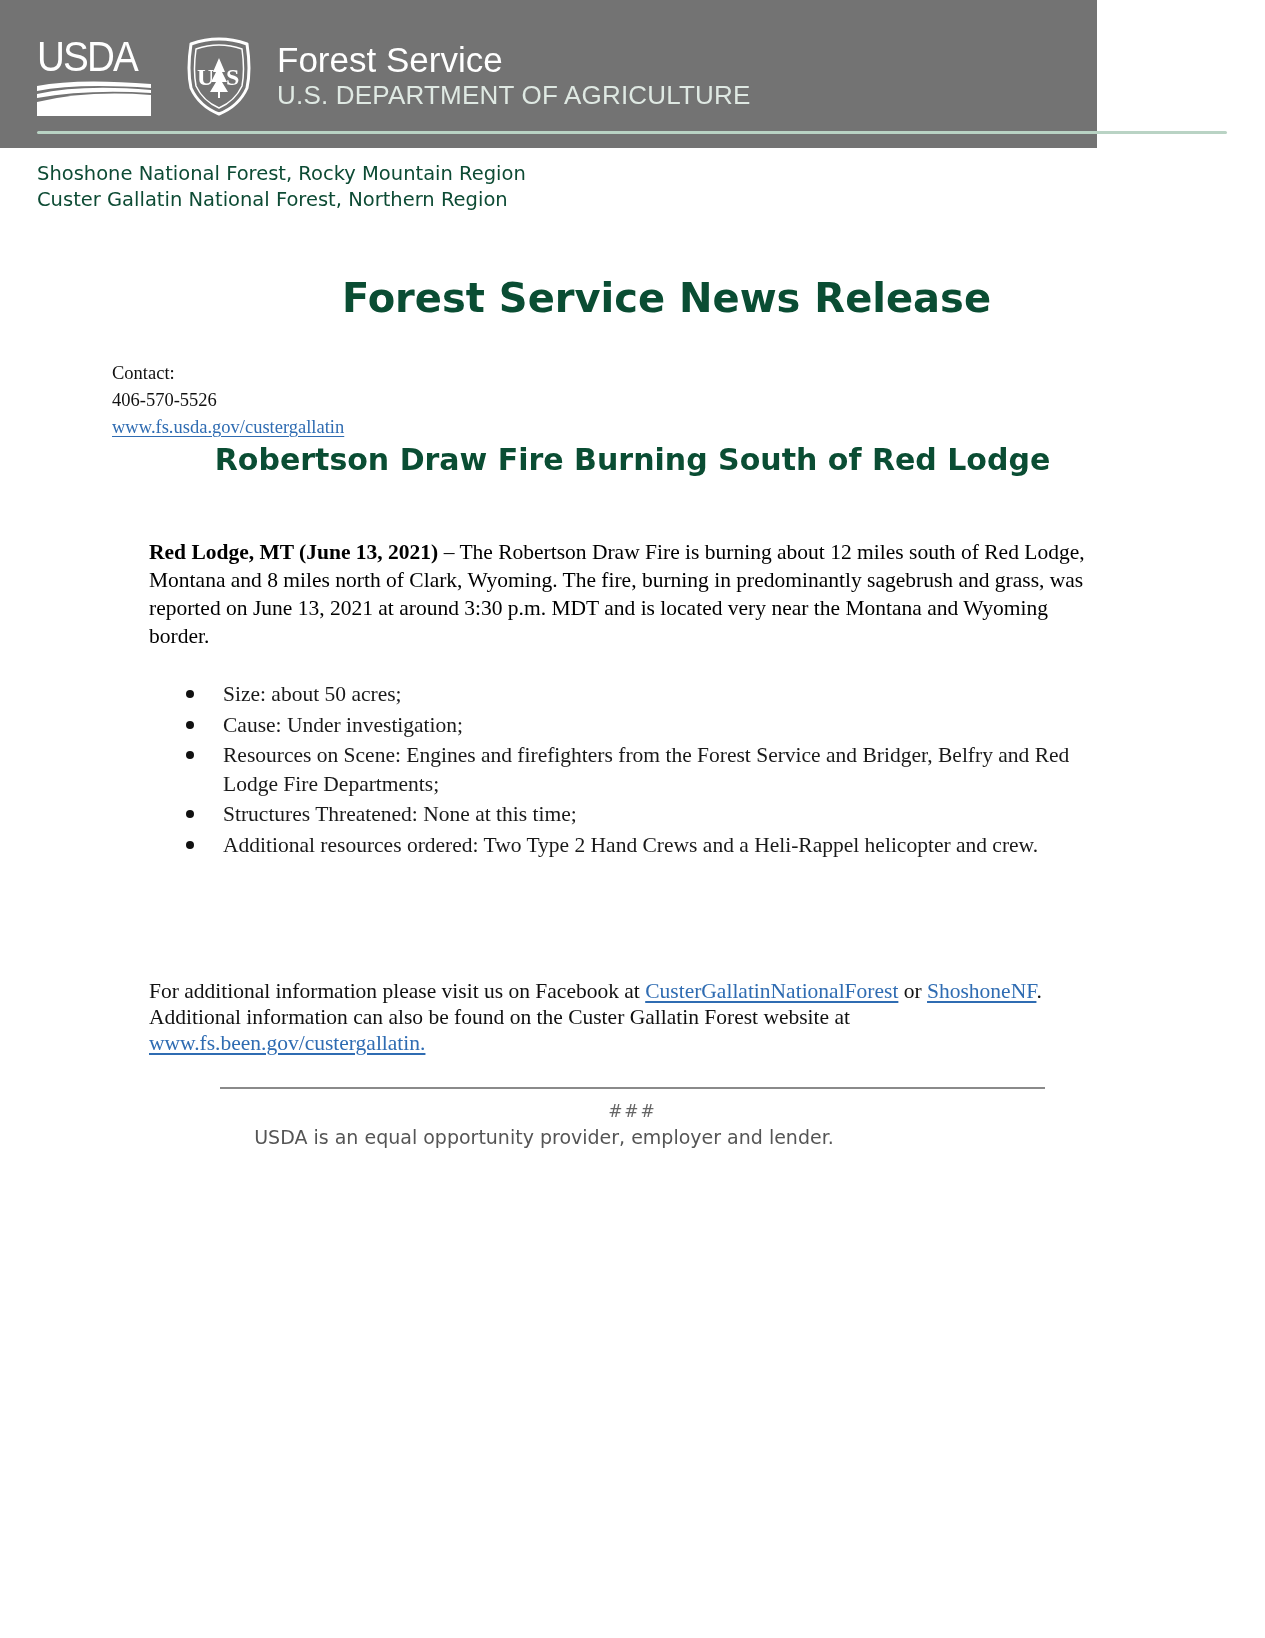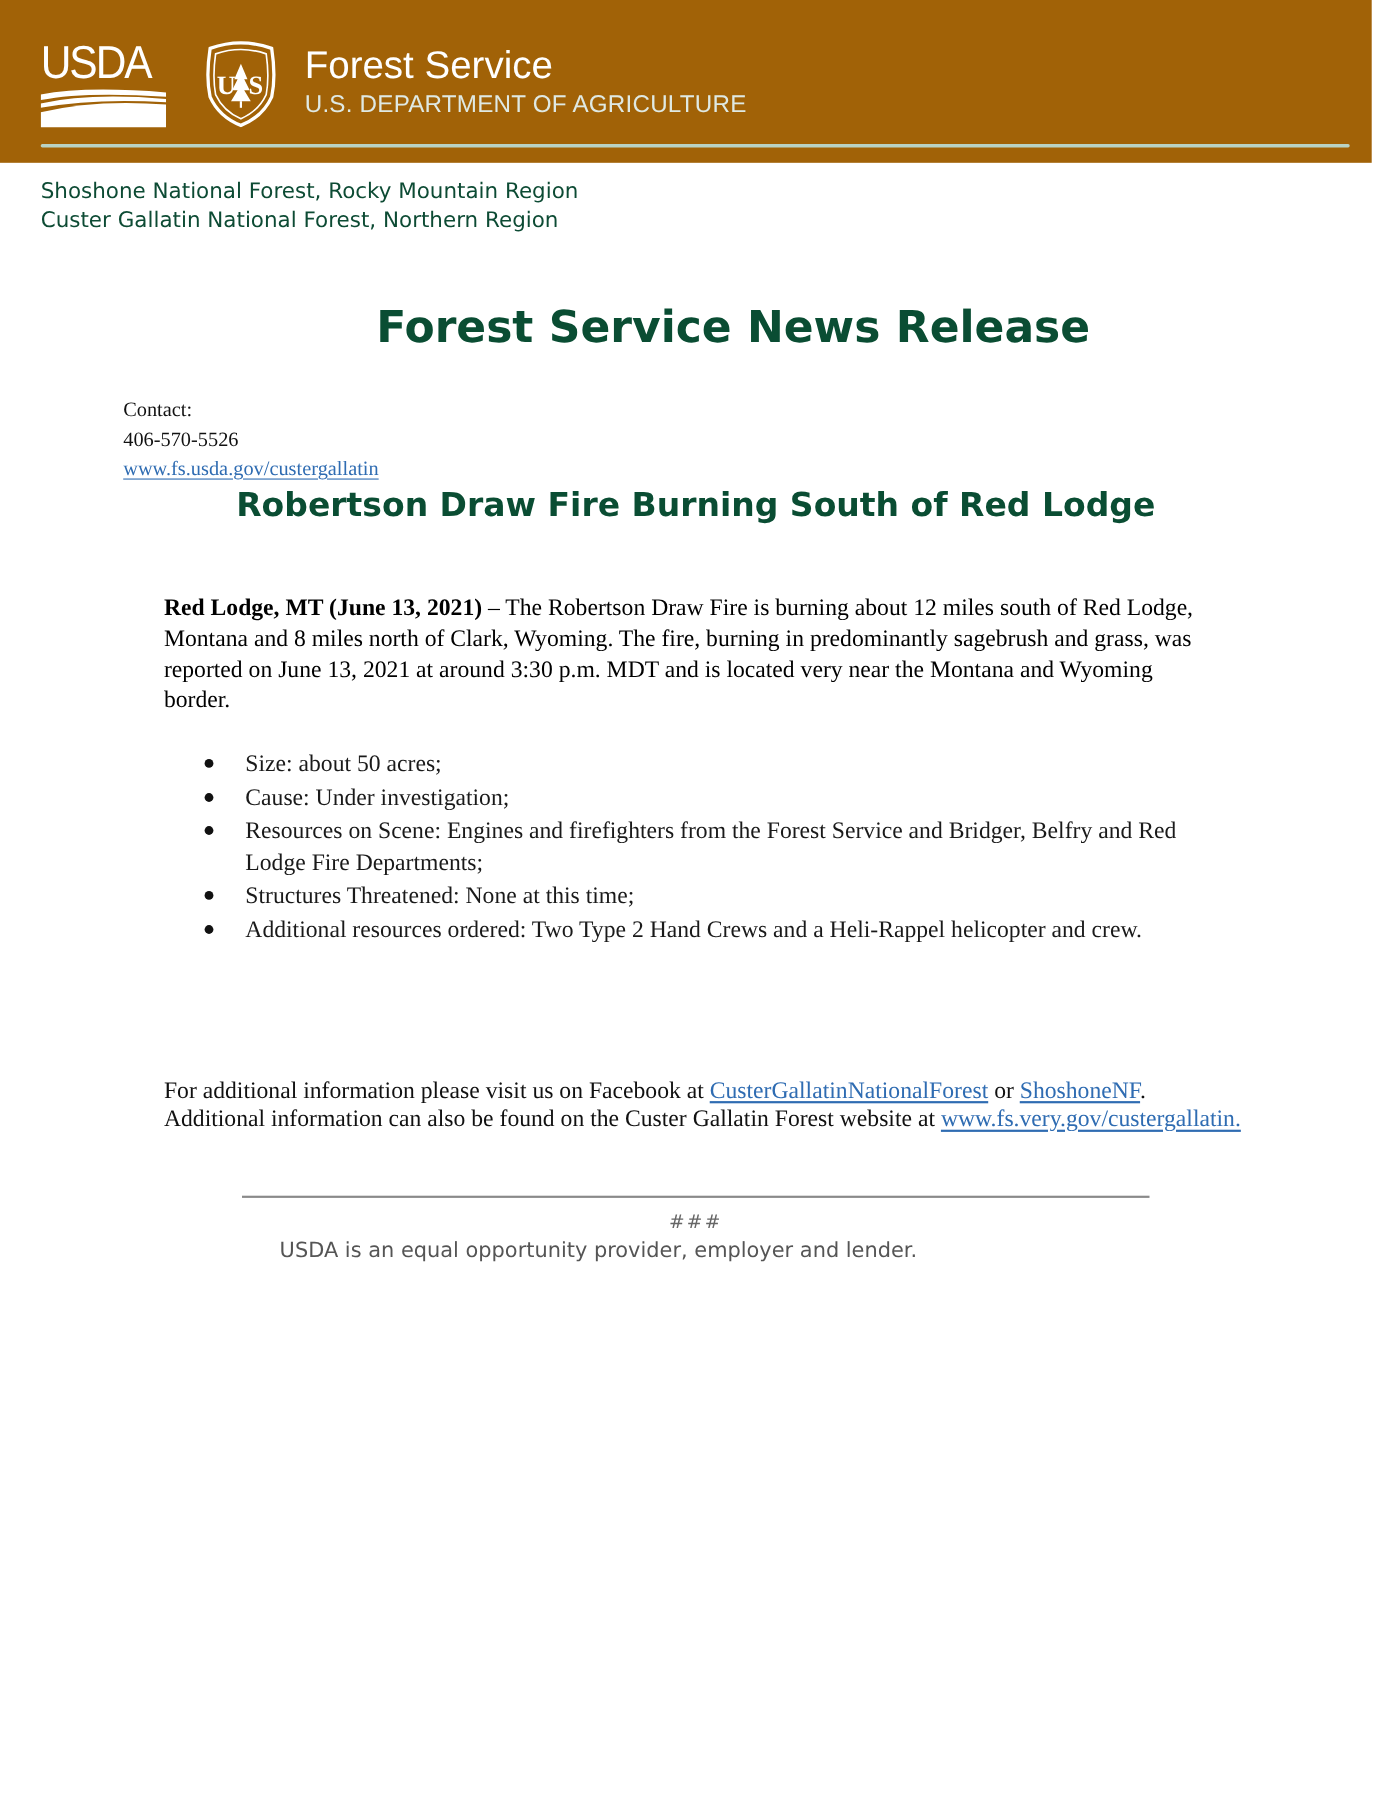--- a/index.html
+++ b/index.html
@@ -1,37 +1,37 @@
 <!DOCTYPE html>
 <html><head>
 <meta charset="utf-8">
 <style>
   * { margin: 0; padding: 0; box-sizing: border-box; }
   html, body { width: 1265px; height: 1638px; background: #ffffff; overflow: hidden; }
   body { position: relative; font-family: "Liberation Serif", serif; color: #1a1a1a; }
 
   .header-band {
-    position: absolute; left: 0; top: 0; width: 1247px; height: 148px;
-    background: #a16207;
+    position: absolute; left: 0; top: 0; width: 1097px; height: 148px;
+    background: #737373;
   }
   .usda-logo { position: absolute; left: 37px; top: 36px; width: 114px; height: 80px; }
   .usda-wordmark {
     position: absolute; left: 0; top: 0; color: #ffffff;
     font-family: "Liberation Sans", sans-serif; font-size: 42px; font-weight: normal;
     letter-spacing: -2px; line-height: 42px; transform: scaleX(0.92); transform-origin: left;
   }
   .usda-swoosh { position: absolute; left: 0; top: 44px; width: 114px; height: 36px; }
   .fs-shield { position: absolute; left: 183px; top: 36px; width: 72px; height: 80px; }
   .fs-title {
     position: absolute; left: 277px; top: 40px; color: #ffffff;
     font-family: "Liberation Sans", sans-serif; font-size: 35px; line-height: 40px;
   }
   .fs-subtitle {
     position: absolute; left: 277px; top: 82px; color: #dfe9e3;
-    font-family: "Liberation Sans", sans-serif; font-size: 22px; line-height: 26px; letter-spacing: 0.2px;
+    font-family: "Liberation Sans", sans-serif; font-size: 26px; line-height: 26px; letter-spacing: 0.2px;
   }
   .header-rule {
     position: absolute; left: 37px; top: 131px; width: 1190px; height: 3px;
     background: #b9d3c4; border-radius: 2px;
   }
 
   .regions {
     position: absolute; left: 37px; top: 161px;
     font-family: "DejaVu Sans", sans-serif; font-size: 19.5px; line-height: 26px; color: #0d4b34;
   }
@@ -128,17 +128,17 @@
 <p class="body-text lede"><b>Red Lodge, MT (June 13, 2021)</b><span> – The Robertson Draw Fire is burning about 12 miles south of Red Lodge, Montana and 8 miles north of Clark, Wyoming.  The fire, burning in predominantly sagebrush and grass, was reported on June 13, 2021 at around 3:30 p.m. MDT and is located very near the Montana and Wyoming border.</span></p>
 
 <ul class="bullets">
   <li><span class="dot"></span><span>Size: about 50 acres;</span></li>
   <li><span class="dot"></span><span>Cause: Under investigation;</span></li>
   <li><span class="dot"></span><span>Resources on Scene: Engines and firefighters from the Forest Service and Bridger, Belfry and Red Lodge Fire Departments;</span></li>
   <li><span class="dot"></span><span>Structures Threatened:  None at this time;</span></li>
   <li><span class="dot"></span><span>Additional resources ordered:  Two Type 2 Hand Crews and a Heli-Rappel helicopter and crew.</span></li>
 </ul>
 
-<p class="body-text more-info"><span>For additional information please visit us on Facebook at </span><a class="link">CusterGallatinNationalForest</a><span> or </span><a class="link">ShoshoneNF</a><span>.  Additional information can also be found on the Custer Gallatin Forest website at </span><a class="link">www.fs.very.gov/custergallatin.</a></p>
+<p class="body-text more-info"><span>For additional information please visit us on Facebook at </span><a class="link">CusterGallatinNationalForest</a><span> or </span><a class="link">ShoshoneNF</a><span>.  Additional information can also be found on the Custer Gallatin Forest website at </span><a class="link">www.fs.been.gov/custergallatin.</a></p>
 
 <div class="footer-rule"></div>
 <div class="footer-hash">###</div>
 <div class="footer-eeo">USDA is an equal opportunity provider, employer and lender.</div>
 
 </body></html>

